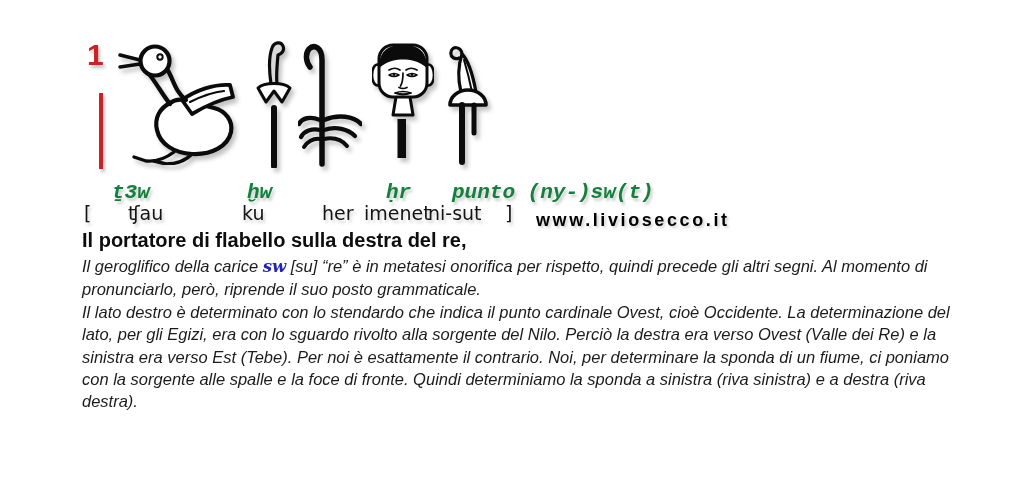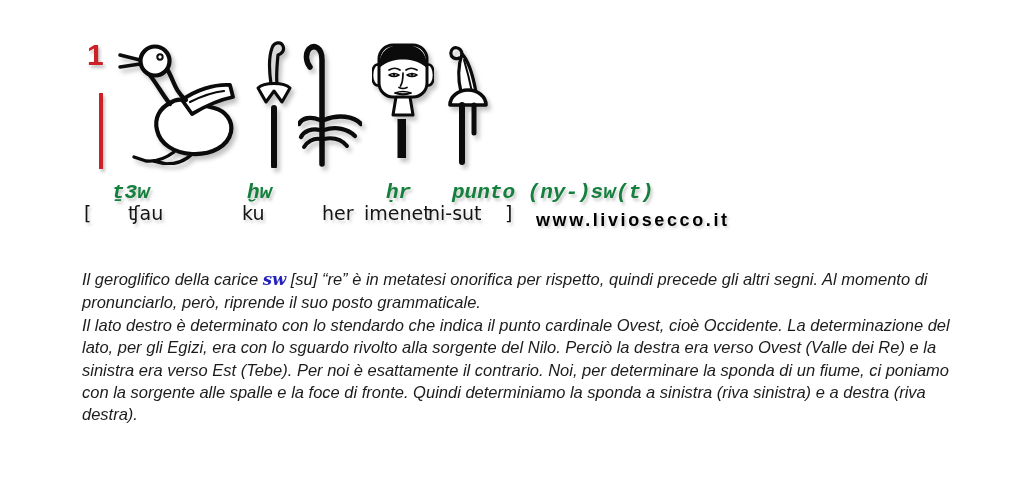--- a/index.html
+++ b/index.html
@@ -38,21 +38,21 @@
     color:#000000; white-space:nowrap; text-shadow:2px 2px 3px rgba(160,160,160,.5);
   }
   
   .title {
     position:absolute; left:82px; top:228px; width:900px;
     font: bold 20px/1.2 "Liberation Sans", sans-serif; color:#0d0d0d;
   }
   .bodytext {
     position:absolute; left:82px; top:255px; width:888px;
     font-family:"Liberation Sans", sans-serif; font-style:italic;
-    font-size:16.5px; line-height:22.4px; color:#1c1c1c;margin-top:13px;
+    font-size:16.5px; line-height:22.4px; color:#1c1c1c;
   }
   .bodytext p { margin:0; }
   .sw-inline {
     color:#2323bc; font-family:"DejaVu Serif", serif; font-weight:bold;
     font-style:italic;
   }
 </style>
 </head>
 <body>
 
@@ -144,19 +144,20 @@
     <span class="phon" style="left:128px;">ʧau</span>
     <span class="phon" style="left:222px;margin-left:20px;">ku</span>
     <span class="phon" style="left:322px;">her</span>
     <span class="phon" style="left:364px;">imenet</span>
     <span class="phon" style="left:428px;">ni-sut</span>
     <span class="phon" style="left:505px;">]</span>
   </div>
 
   <div class="site">www.liviosecco.it</div>
 
+  <div class="title">Il portatore di flabello sulla destra del re,</div>
 
   <div class="bodytext">
     <p><span>Il geroglifico della carice </span><span class="sw-inline">sw</span><span> [su] “re” è in metatesi onorifica per rispetto, quindi precede gli altri segni. Al momento di pronunciarlo, però, riprende il suo posto grammaticale.</span></p>
     <p>Il lato destro è determinato con lo stendardo che indica il punto cardinale Ovest, cioè Occidente. La determinazione del lato, per gli Egizi, era con lo sguardo rivolto alla sorgente del Nilo. Perciò la destra era verso Ovest (Valle dei Re) e la sinistra era verso Est (Tebe). Per noi è esattamente il contrario. Noi, per determinare la sponda di un fiume, ci poniamo con la sorgente alle spalle e la foce di fronte. Quindi determiniamo la sponda a sinistra (riva sinistra) e a destra (riva destra).</p>
   </div>
 
 </div>
 
 </body></html>

